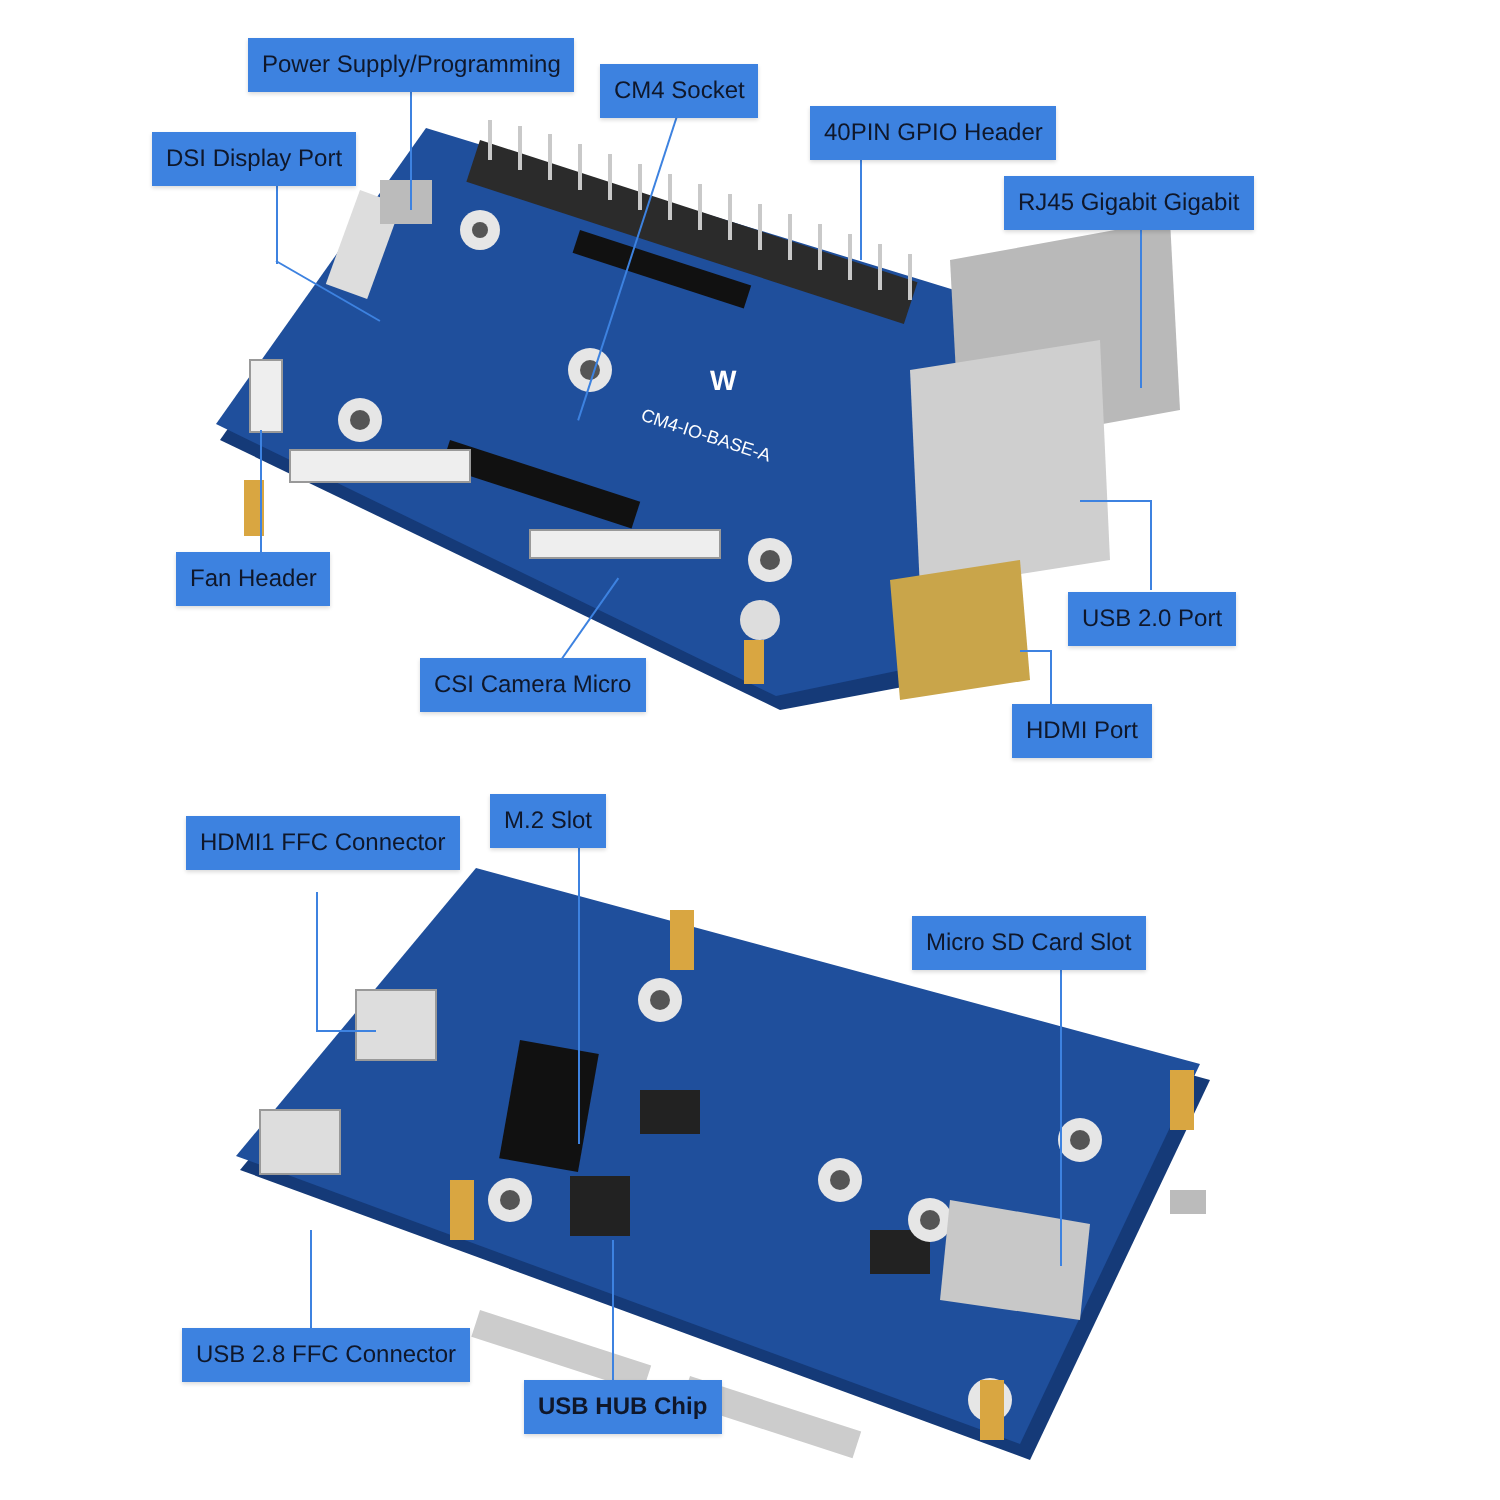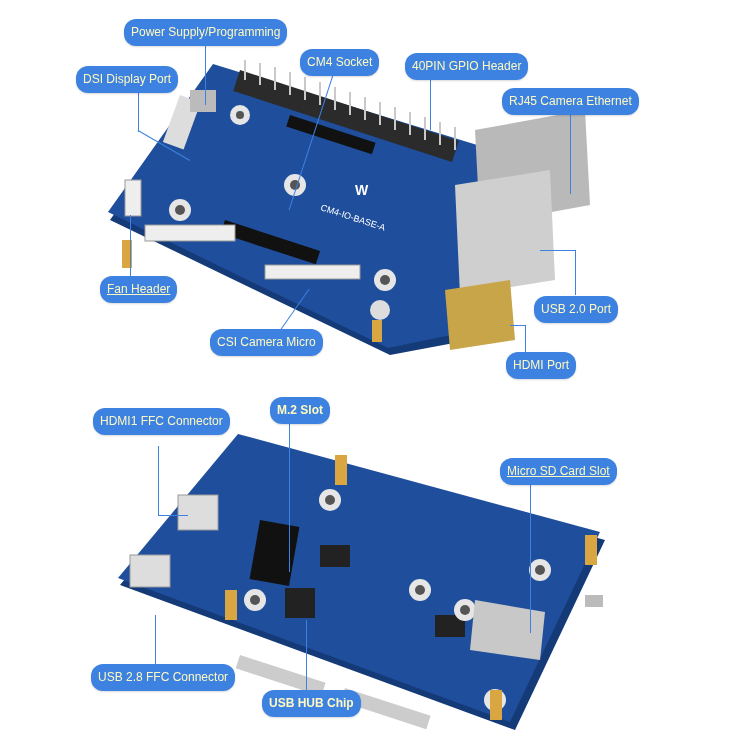--- a/index.html
+++ b/index.html
@@ -1,17 +1,17 @@
 <!DOCTYPE html>
 <html><head>
 <meta charset="utf-8">
 <style>
   html, body { margin:0; padding:0; background:#ffffff; }
   body { width:750px; height:750px; position:relative; overflow:hidden; font-family:"Liberation Sans", sans-serif; }
-  .label { position:absolute; background:#3d82e0; color:#fef9c3; font-size:12px; border-radius:12px; padding:0 7px; height:27px; line-height:27px; white-space:nowrap; box-shadow:0 1px 2px rgba(0,0,0,0.15); }
+  .label { position:absolute; background:#3d82e0; color:#0f172a; font-size:12px; border-radius:0; padding:0 7px; height:27px; line-height:27px; white-space:nowrap; box-shadow:0 1px 2px rgba(0,0,0,0.15); }
   .line { position:absolute; background:#3d82e0; }
   svg.board { position:absolute; left:0; top:0; }
 </style>
 </head>
 <body>
 
 <svg class="board" width="750" height="750">
 
   <g>
     <polygon points="110,220 215,70 505,160 470,340 390,355" fill="#153a78"></polygon>
@@ -115,26 +115,26 @@
 <div class="line" style="left:510px;top:325px;width:15px;height:1px;"></div>
 
 <div class="line" style="left:289px;top:422px;width:1px;height:150px;"></div>
 <div class="line" style="left:158px;top:446px;width:1px;height:70px;"></div>
 <div class="line" style="left:158px;top:515px;width:30px;height:1px;"></div>
 <div class="line" style="left:530px;top:483px;width:1px;height:150px;"></div>
 <div class="line" style="left:155px;top:615px;width:1px;height:50px;"></div>
 <div class="line" style="left:306px;top:620px;width:1px;height:72px;"></div>
 
 <div class="label" style="left:124px;top:19px;">Power Supply/Programming</div>
-<div class="label" style="left:300px;top:49px;">CM4 Socket</div>
+<div class="label" style="left:300px;top:32px;">CM4 Socket</div>
 <div class="label" style="left:405px;top:53px;">40PIN GPIO Header</div>
 <div class="label" style="left:76px;top:66px;">DSI Display Port</div>
-<div class="label" style="left:502px;top:88px;">RJ45 Camera Ethernet</div>
-<div class="label" style="left:100px;top:276px;text-decoration:underline;">Fan Header</div>
+<div class="label" style="left:502px;top:88px;">RJ45 Gigabit Gigabit</div>
+<div class="label" style="left:88px;top:276px;">Fan Header</div>
 <div class="label" style="left:534px;top:296px;">USB 2.0 Port</div>
 <div class="label" style="left:210px;top:329px;">CSI Camera Micro</div>
 <div class="label" style="left:506px;top:352px;">HDMI Port</div>
 
-<div class="label" style="left:270px;top:397px;font-weight:bold;">M.2 Slot</div>
+<div class="label" style="left:245px;top:397px;">M.2 Slot</div>
 <div class="label" style="left:93px;top:408px;">HDMI1 FFC Connector</div>
-<div class="label" style="left:500px;top:458px;text-decoration:underline;">Micro SD Card Slot</div>
+<div class="label" style="left:456px;top:458px;">Micro SD Card Slot</div>
 <div class="label" style="left:91px;top:664px;">USB 2.8 FFC Connector</div>
 <div class="label" style="left:262px;top:690px;font-weight:bold;">USB HUB Chip</div>
 
 </body></html>

